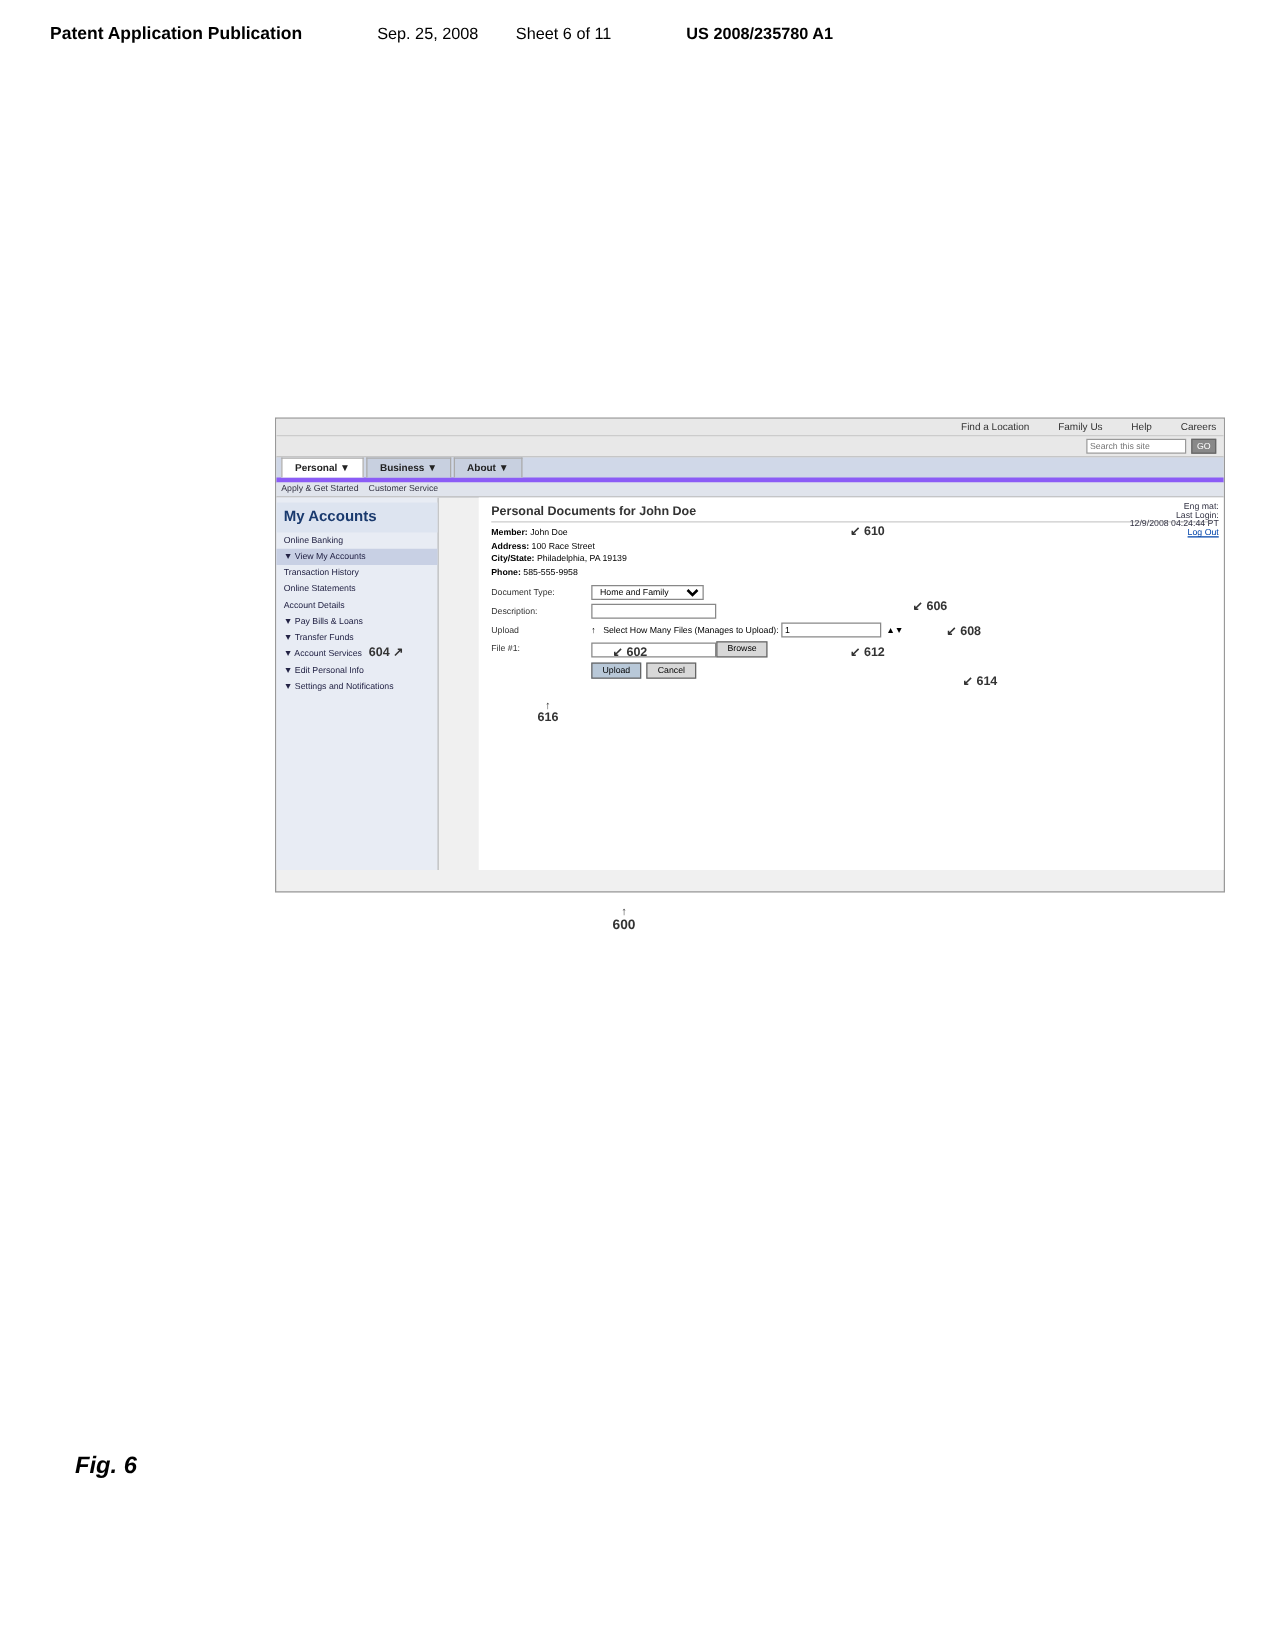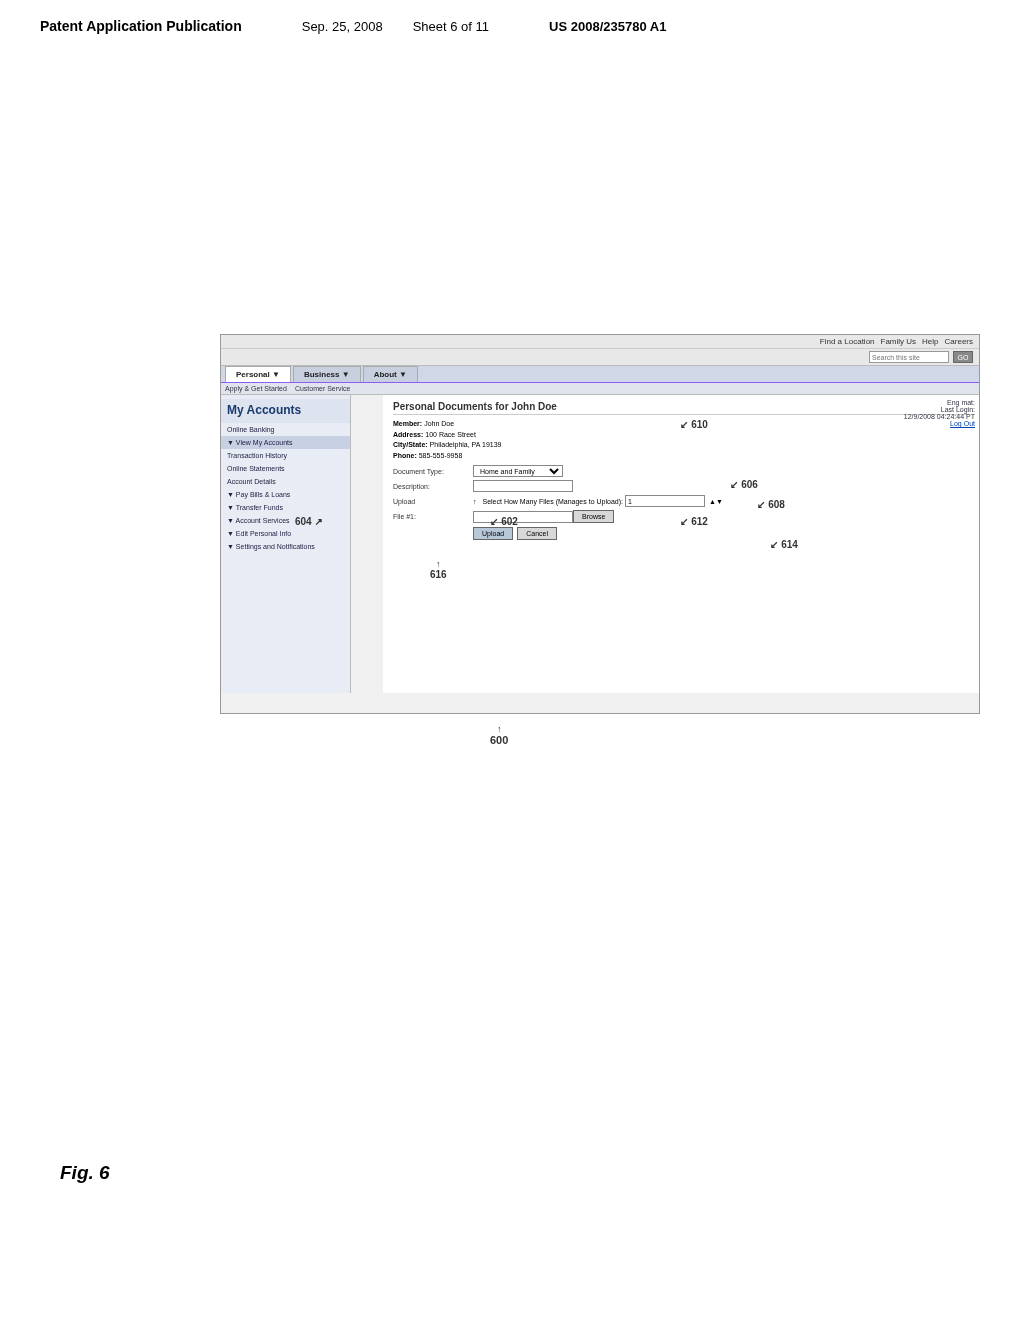--- a/index.html
+++ b/index.html
@@ -68,21 +68,21 @@
       justify-content: flex-end;
       align-items: center;
       padding: 2px 6px;
       background: #e8e8e8;
       border-bottom: 1px solid #ccc;
       font-size: 8px;
       gap: 6px;
     }
     .ui-topbar-links {
       display: flex;
-      gap: 6px;
+      gap: 23px;
       font-size: 8px;
       color: #333;
       justify-content: center;
     }
     .ui-search-bar {
       display: flex;
       align-items: center;
       gap: 4px;
       margin-top: 2px;
       justify-content: flex-end;
@@ -105,21 +105,21 @@
       font-size: 7px;
       color: #fff;
       text-align: center;
       line-height: 12px;
     }
 
     
     .ui-nav {
       display: flex;
       background: #d0d8e8;
-      border-bottom: 1px solid #8b5cf6;
+      border-bottom: 4px solid #8b5cf6;
       font-size: 8px;
       padding: 0 4px;
     }
     .ui-nav-tab {
       padding: 3px 10px;
       background: #c8d0e0;
       border: 1px solid #aaa;
       border-bottom: none;
       margin-right: 2px;
       cursor: pointer;

